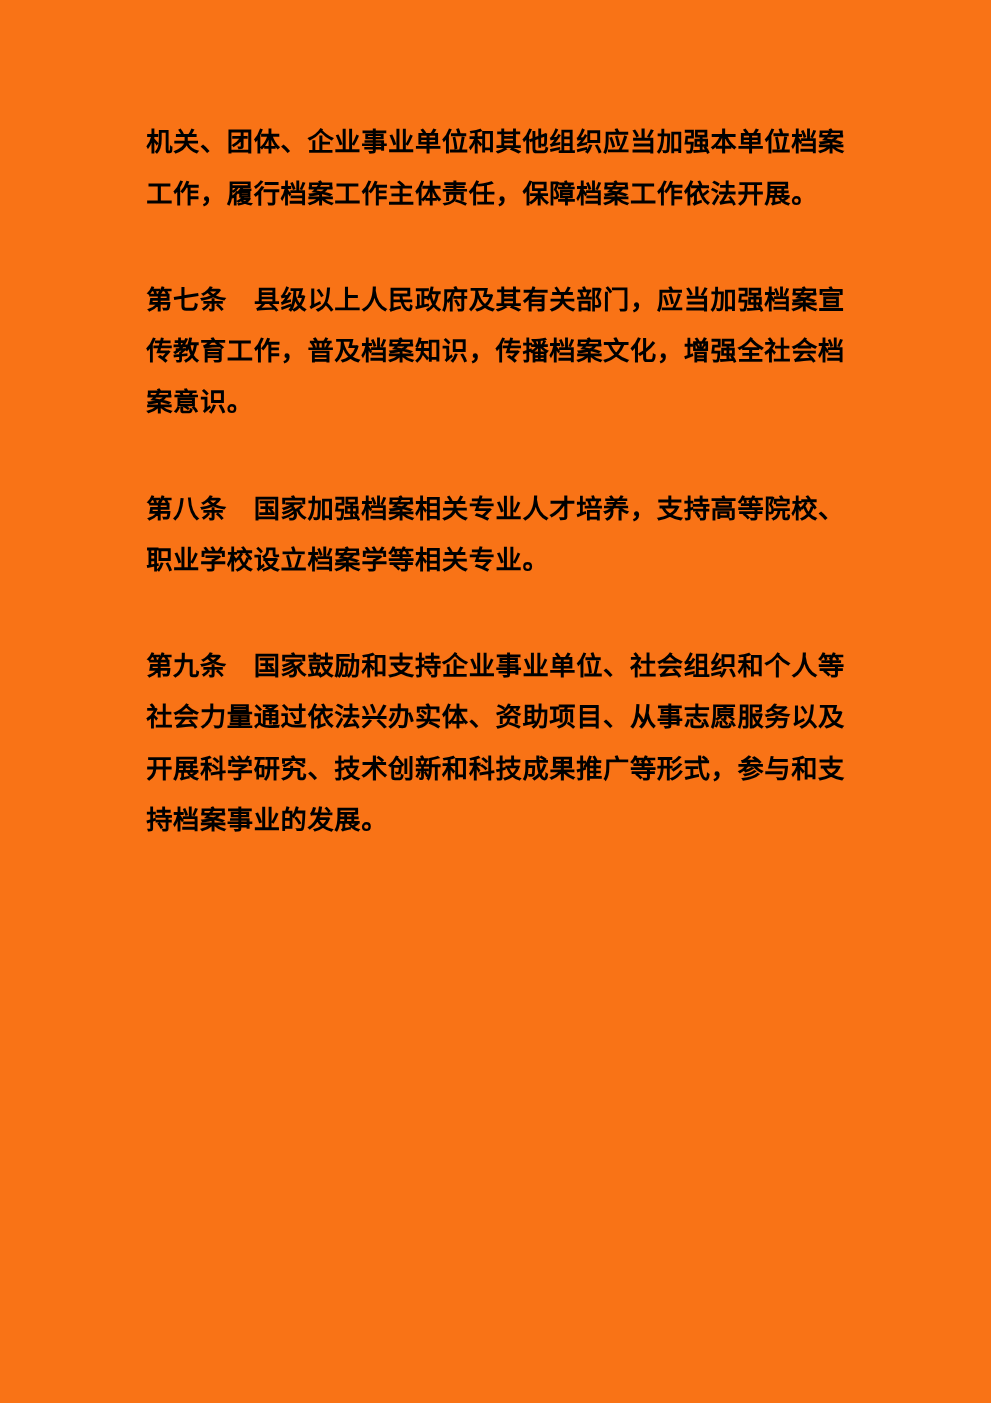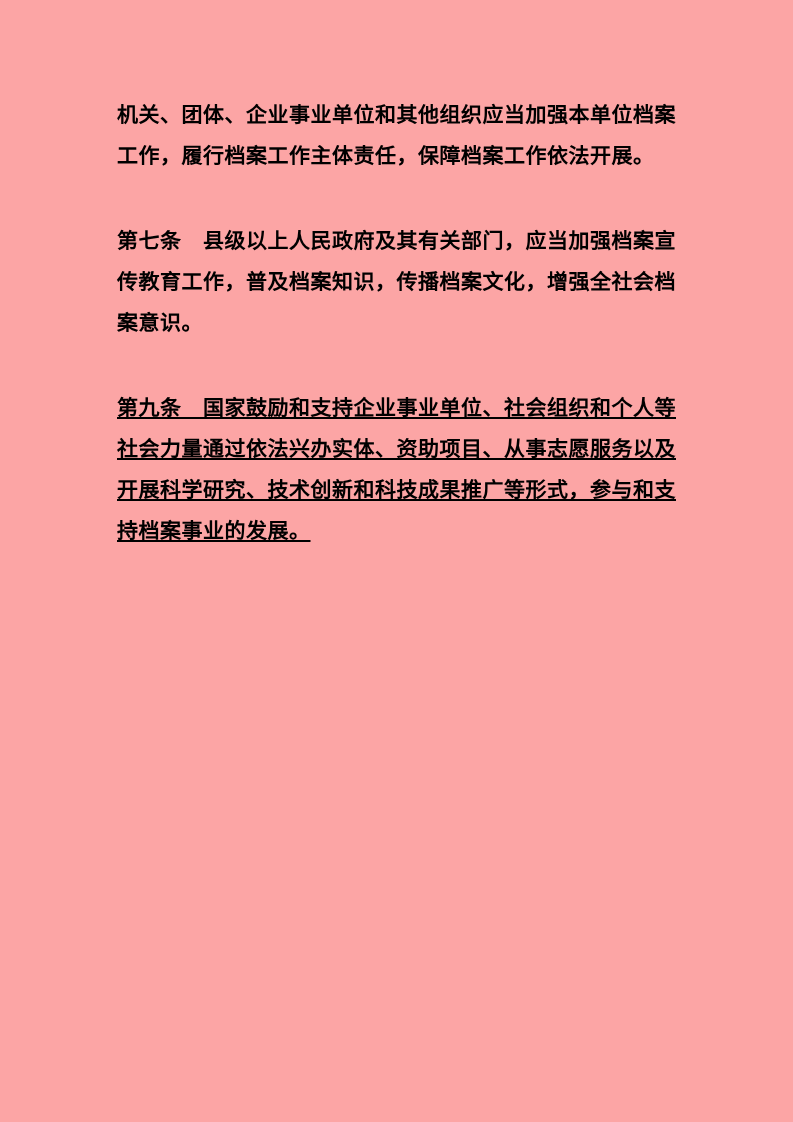--- a/index.html
+++ b/index.html
@@ -10,38 +10,38 @@
     width: 793px;
     height: 1122px;
     background: #ffffff;
     font-family: "Liberation Sans", sans-serif;
   }
   .page {
     box-sizing: border-box;
     width: 793px;
     height: 1122px;
     padding: 94px 117px 0 117px;
-    background: #fca5a5;
+    background: #f97316;
     overflow: hidden;
   }
   .para {
     margin: 0 0 44px 0;
     font-size: 21px;
     line-height: 41px;
     letter-spacing: 0.5px;
     text-align: justify;
     color: #000000;
     font-weight: 600;
     word-break: break-all;
   }
   .para:last-child {
     margin-bottom: 0;
-    text-decoration: underline;
   }
 </style>
 </head>
 <body>
 
 <div class="page">
   <p class="para" lang="zh-CN">机关、团体、企业事业单位和其他组织应当加强本单位档案工作，履行档案工作主体责任，保障档案工作依法开展。</p>
   <p class="para" lang="zh-CN">第七条　县级以上人民政府及其有关部门，应当加强档案宣传教育工作，普及档案知识，传播档案文化，增强全社会档案意识。</p>
+  <p class="para" lang="zh-CN">第八条　国家加强档案相关专业人才培养，支持高等院校、职业学校设立档案学等相关专业。</p>
   <p class="para" lang="zh-CN">第九条　国家鼓励和支持企业事业单位、社会组织和个人等社会力量通过依法兴办实体、资助项目、从事志愿服务以及开展科学研究、技术创新和科技成果推广等形式，参与和支持档案事业的发展。</p>
 </div>
 
 </body></html>

